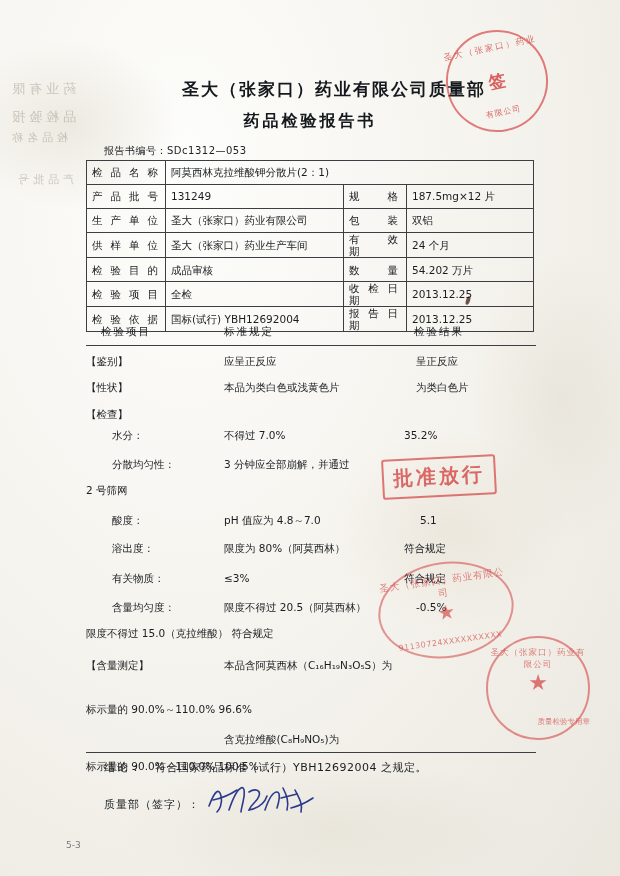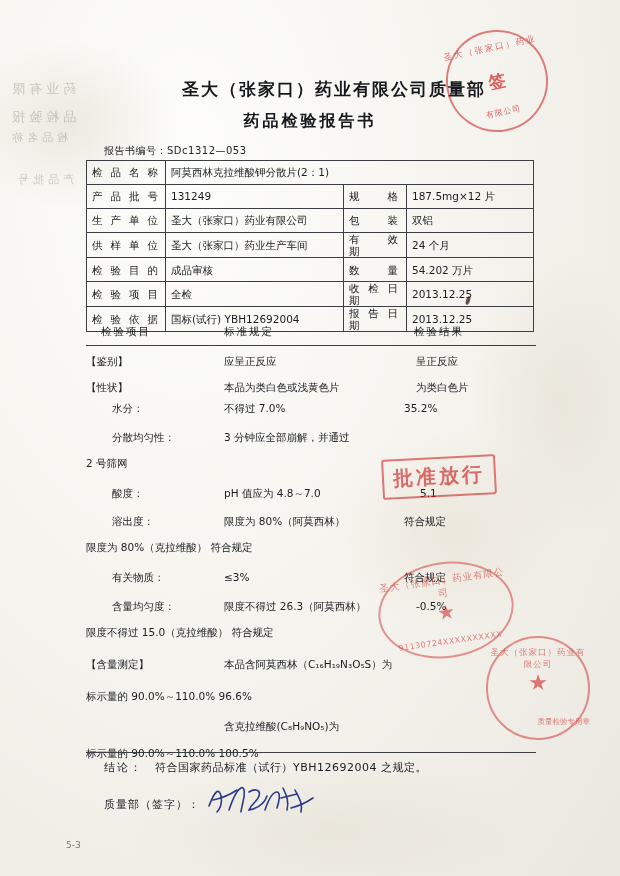--- a/index.html
+++ b/index.html
@@ -434,20 +434,23 @@
       <span class="spec">应呈正反应</span>
       <span class="result c">呈正反应</span>
     </div>
 
     <div class="row" style="margin-top:8px">
       <span class="name">【性状】</span>
       <span class="spec">本品为类白色或浅黄色片</span>
       <span class="result c">为类白色片</span>
     </div>
 
+    <div class="row" style="margin-top:9px">
+      <span class="name">【检查】</span>
+    </div>
 
     <div class="row" style="">
       <span class="name ind">水分：</span>
       <span class="spec">不得过 7.0%</span>
       <span class="result">35.2%</span>
     </div>
 
     <div class="row" style="margin-top:11px">
       <span class="name ind">分散均匀性：</span>
       <span class="spec">3 分钟应全部崩解，并通过</span>
@@ -460,46 +463,42 @@
       <span class="name ind">酸度：</span>
       <span class="spec">pH 值应为 4.8～7.0</span>
       <span class="result" style="left:334px">5.1</span>
     </div>
 
     <div class="row" style="margin-top:10px">
       <span class="name ind">溶出度：</span>
       <span class="spec">限度为 80%（阿莫西林）</span>
       <span class="result" style="left:318px">符合规定</span>
     </div>
-    <div class="sub" style="margin-top:8px">
-      <span class="spec">限度为 80%（克拉维酸）</span>
-      <span class="result" style="left:318px">符合规定</span>
-    </div>
 
     <div class="row" style="margin-top:12px">
       <span class="name ind">有关物质：</span>
       <span class="spec">≤3%</span>
       <span class="result" style="left:318px">符合规定</span>
     </div>
 
     <div class="row" style="margin-top:11px">
       <span class="name ind">含量均匀度：</span>
-      <span class="spec">限度不得过 26.3（阿莫西林）</span>
+      <span class="spec">限度不得过 20.5（阿莫西林）</span>
       <span class="result" style="left:330px">-0.5%</span>
     </div>
     <div class="sub" style="margin-top:8px">
       <span class="spec">限度不得过 15.0（克拉维酸）</span>
       <span class="result" style="left:318px">符合规定</span>
     </div>
 
     <div class="row" style="margin-top:14px">
       <span class="name">【含量测定】</span>
       <span class="spec">本品含阿莫西林（C₁₆H₁₉N₃O₅S）为</span>
     </div>
-    <div class="sub" style="margin-top:14px">
+    <div class="sub" style="margin-top:26px">
       <span class="spec">标示量的 90.0%～110.0%</span>
       <span class="result" style="left:318px">96.6%</span>
     </div>
     <div class="row" style="margin-top:12px">
       <span class="spec">含克拉维酸(C₈H₉NO₅)为</span>
     </div>
     <div class="sub" style="margin-top:9px">
       <span class="spec">标示量的 90.0%～110.0%</span>
       <span class="result" style="left:318px">100.5%</span>
     </div>

